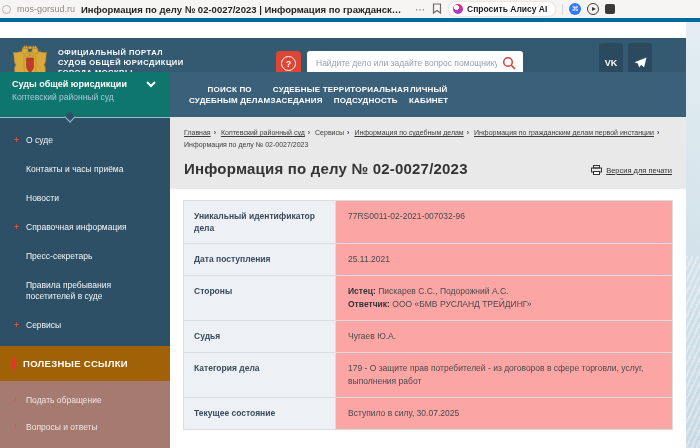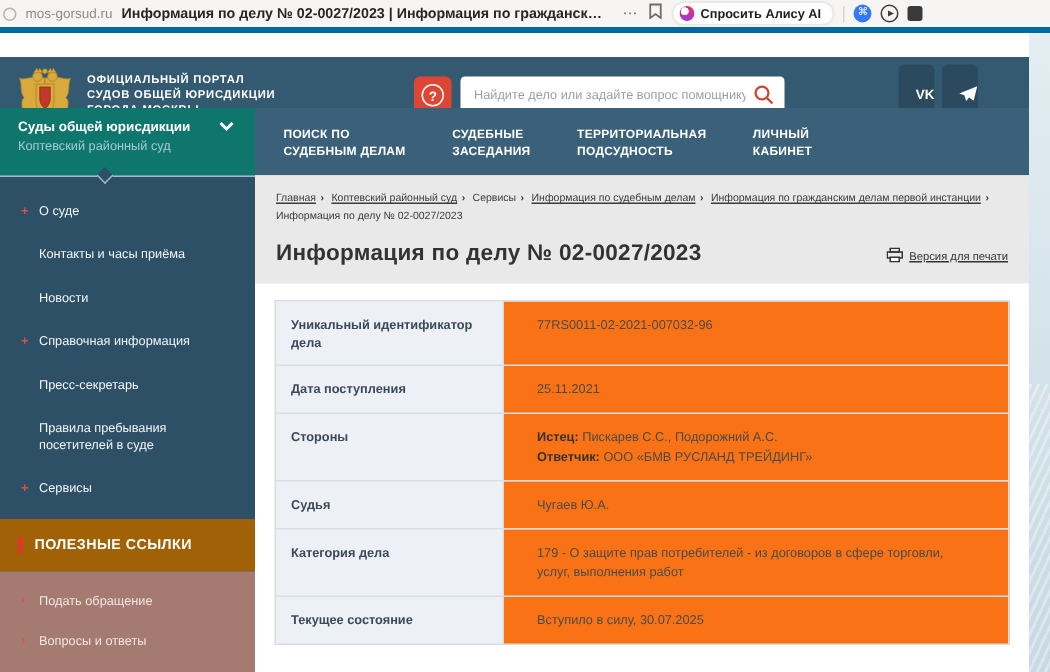--- a/index.html
+++ b/index.html
@@ -45,33 +45,33 @@
     margin-left:68px; display:flex; align-items:center; justify-content:center; flex:none; }
   .help-btn .qmark { width:15px; height:15px; border:1.3px solid #fff; border-radius:50%;
     color:#fff; font-size:9px; font-weight:bold; text-align:center; line-height:15px; }
   .search-wrap { position:relative; margin-left:6px; flex:none; }
   .search-input { width:216px; height:25px; border:none; border-radius:3px;
     background:#ffffff; font-size:8.5px; color:#333; padding:0 26px 0 9px;
     font-family:"Liberation Sans", sans-serif; }
   .search-input::placeholder { color:#9aa0a6; }
   .search-glyph { position:absolute; right:7px; top:5px; }
   .soc-btn { width:24px; height:40px; border-radius:4px; background:#2b4a60;
-    display:flex; align-items:center; justify-content:flex-end; flex:none; }
+    display:flex; align-items:center; justify-content:center; flex:none; }
   .soc-vk { margin-left:76px; color:#fff; font-weight:bold; font-size:9px; }
   .soc-tg { margin-left:5px; }
 
   
   .nav-bar { position:absolute; top:72px; left:0; width:686px; height:45px;
     background:#3a607a; display:flex; }
   .court-selector { width:170px; height:45px; background:#0f766e; padding:7px 10px 0 12px;
     position:relative; flex:none; }
   .court-selector .cs-title { color:#fff; font-size:9px; font-weight:bold; }
   .court-selector .cs-sub { color:#a7c8da; font-size:8.5px; margin-top:3px; }
   .cs-chevron { position:absolute; right:14px; top:9px; }
-  .nav-items { display:flex; align-items:center; gap:31px; padding-left:19px; }
+  .nav-items { display:flex; align-items:center; padding-left:19px;text-align:center; }
   .nav-item { color:#ffffff; font-size:8px; font-weight:bold; line-height:11px;
     letter-spacing:.2px; white-space:nowrap; }
 
   
   .sidebar { position:absolute; top:117px; left:0; width:170px; height:331px;
     background:#2e5066; }
   .sidebar-notch-line { position:relative; height:1px; background:#9dbdcd;
     margin:0; width:170px; }
   .sidebar-notch { position:absolute; left:66px; top:-4px; width:8px; height:8px;
     background:#2e5066; border-right:1px solid #9dbdcd; border-bottom:1px solid #9dbdcd;
@@ -102,22 +102,22 @@
   .title-row { display:flex; justify-content:space-between; align-items:flex-end; margin-top:9px; }
   .page-title { font-size:15px; font-weight:bold; color:#333333; letter-spacing:.2px; }
   .print-link { display:flex; align-items:center; gap:4px; font-size:7.5px; color:#333;
     text-decoration:underline; cursor:pointer; white-space:nowrap; margin-bottom:2px; }
 
   .table-section { padding:11px 13px; }
   table.case { border-collapse:collapse; width:490px; }
   table.case td { border:1px solid #d8dee4; vertical-align:top; }
   td.cell-label { background:#edf1f6; width:152px; font-weight:bold; color:#3a4a5a;
     font-size:8.5px; line-height:12px; padding:9px 10px; }
-  td.cell-value { background:#f97316; color:#4a4a4a; font-size:8.5px; line-height:13px;
-    padding:9px 22px; }
+  td.cell-value { background:#fca5a5; color:#4a4a4a; font-size:8.5px; line-height:13px;
+    padding:9px 12px; }
   .party-line b { color:#333; }
 
   
   .bg-strip { position:absolute; top:22px; left:686px; width:14px; height:426px;
     background:linear-gradient(180deg,#e3edf2 0%, #d3e2ea 55%, #c7d9e3 100%); }
   .bg-strip:after { content:""; position:absolute; inset:55% 0 0 0;
     background:repeating-linear-gradient(115deg, rgba(255,255,255,.35) 0 2px, transparent 2px 5px); }
 </style>
 </head>
 <body>

